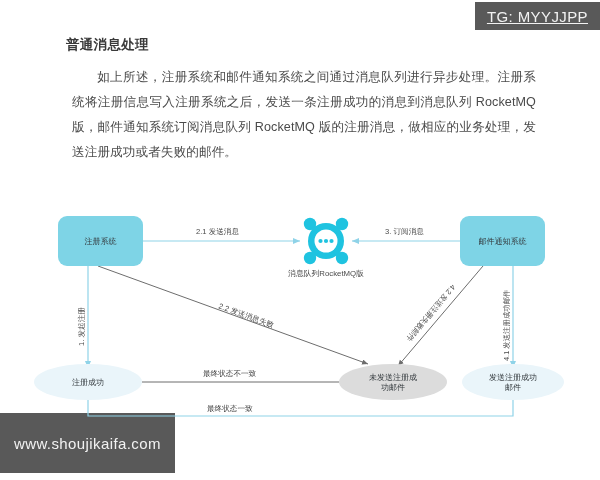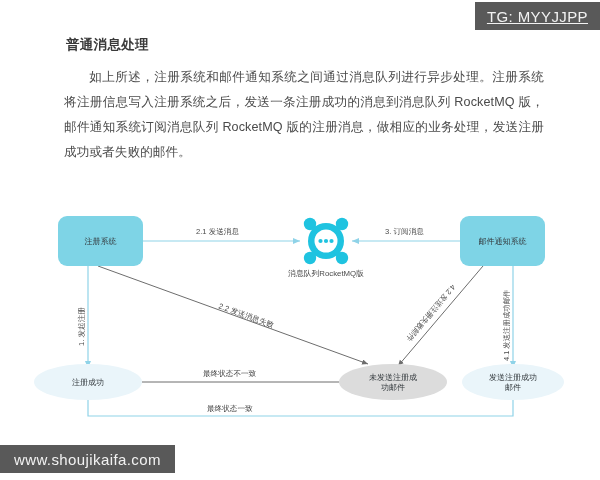--- a/index.html
+++ b/index.html
@@ -17,30 +17,30 @@
   .wm{
     position:absolute;
     background:#595959;
     color:#f2f2f2;
     font-size:15px;
     letter-spacing:.4px;
     display:flex;align-items:center;justify-content:center;
     white-space:nowrap;
   }
   #wm-top{right:0;top:2px;height:28px;padding:0 12px;text-decoration:underline;}
-  #wm-bottom{left:0;bottom:7px;height:28px;padding:0 14px;}
+  #wm-bottom{left:0;bottom:7px;height:28px;padding:16px 14px;}
 
   
   .article{position:absolute;left:64px;top:36px;width:480px;}
   .art-title{
     font-size:13.5px;font-weight:bold;color:#3a3a3a;
     margin:0 0 11px 2px;letter-spacing:.3px;
   }
   .art-p{
-    margin:0;
+    margin:8px;
     font-size:12.6px;
     line-height:25px;
     color:#4a4a4a;
     text-align:justify;
     text-indent:2em;
     letter-spacing:.1px;
   }
 
   
   #diagram{position:absolute;left:0;top:196px;width:512px;height:240px;}

